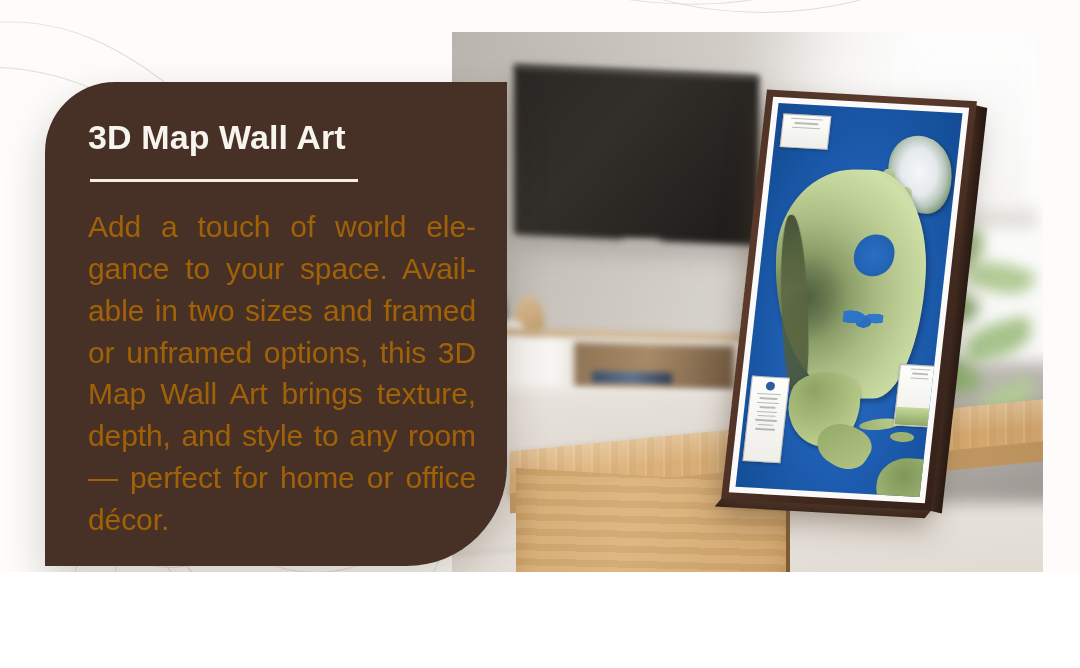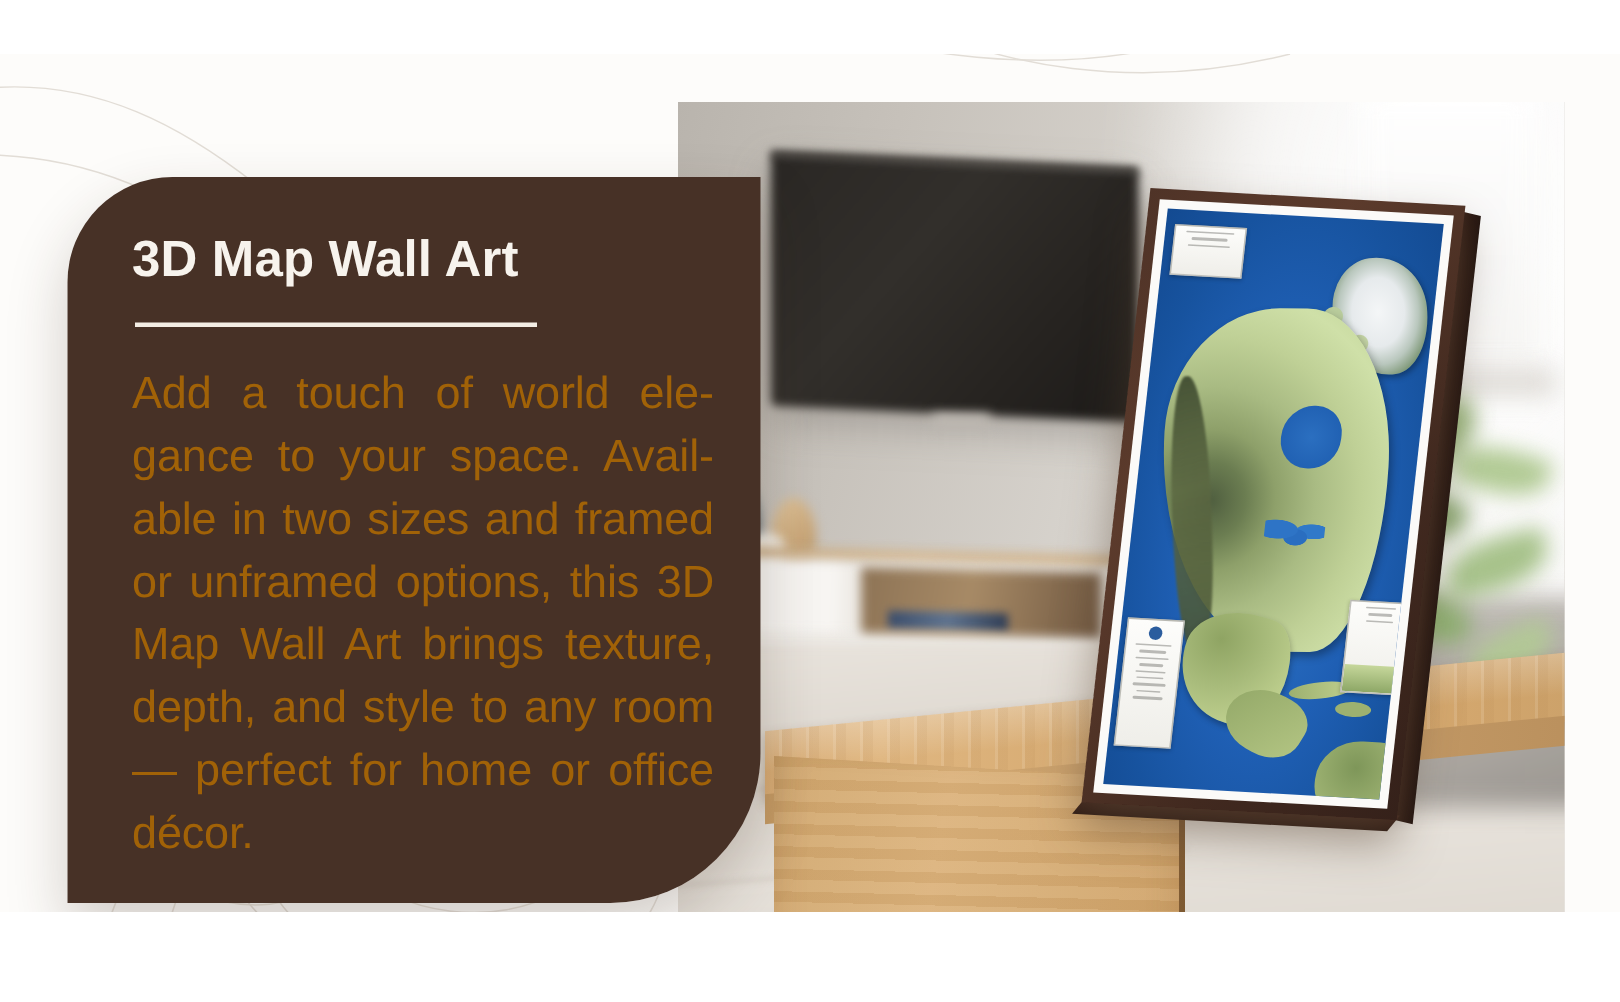--- a/index.html
+++ b/index.html
@@ -8,21 +8,20 @@
     width:1080px; height:668px;
     overflow:hidden;
     font-family:"Liberation Sans", sans-serif;
     background:#ffffff;
   }
   #stage {
     position:relative;
     width:1080px; height:572px;
     background:#fdfcfa;
     overflow:hidden;
-    margin-top:36px;
   }
 
   
   #topo-bg {
     position:absolute; inset:0;
     z-index:0;
     pointer-events:none;
   }
   #topo-bg svg { width:100%; height:100%; display:block; }
 

